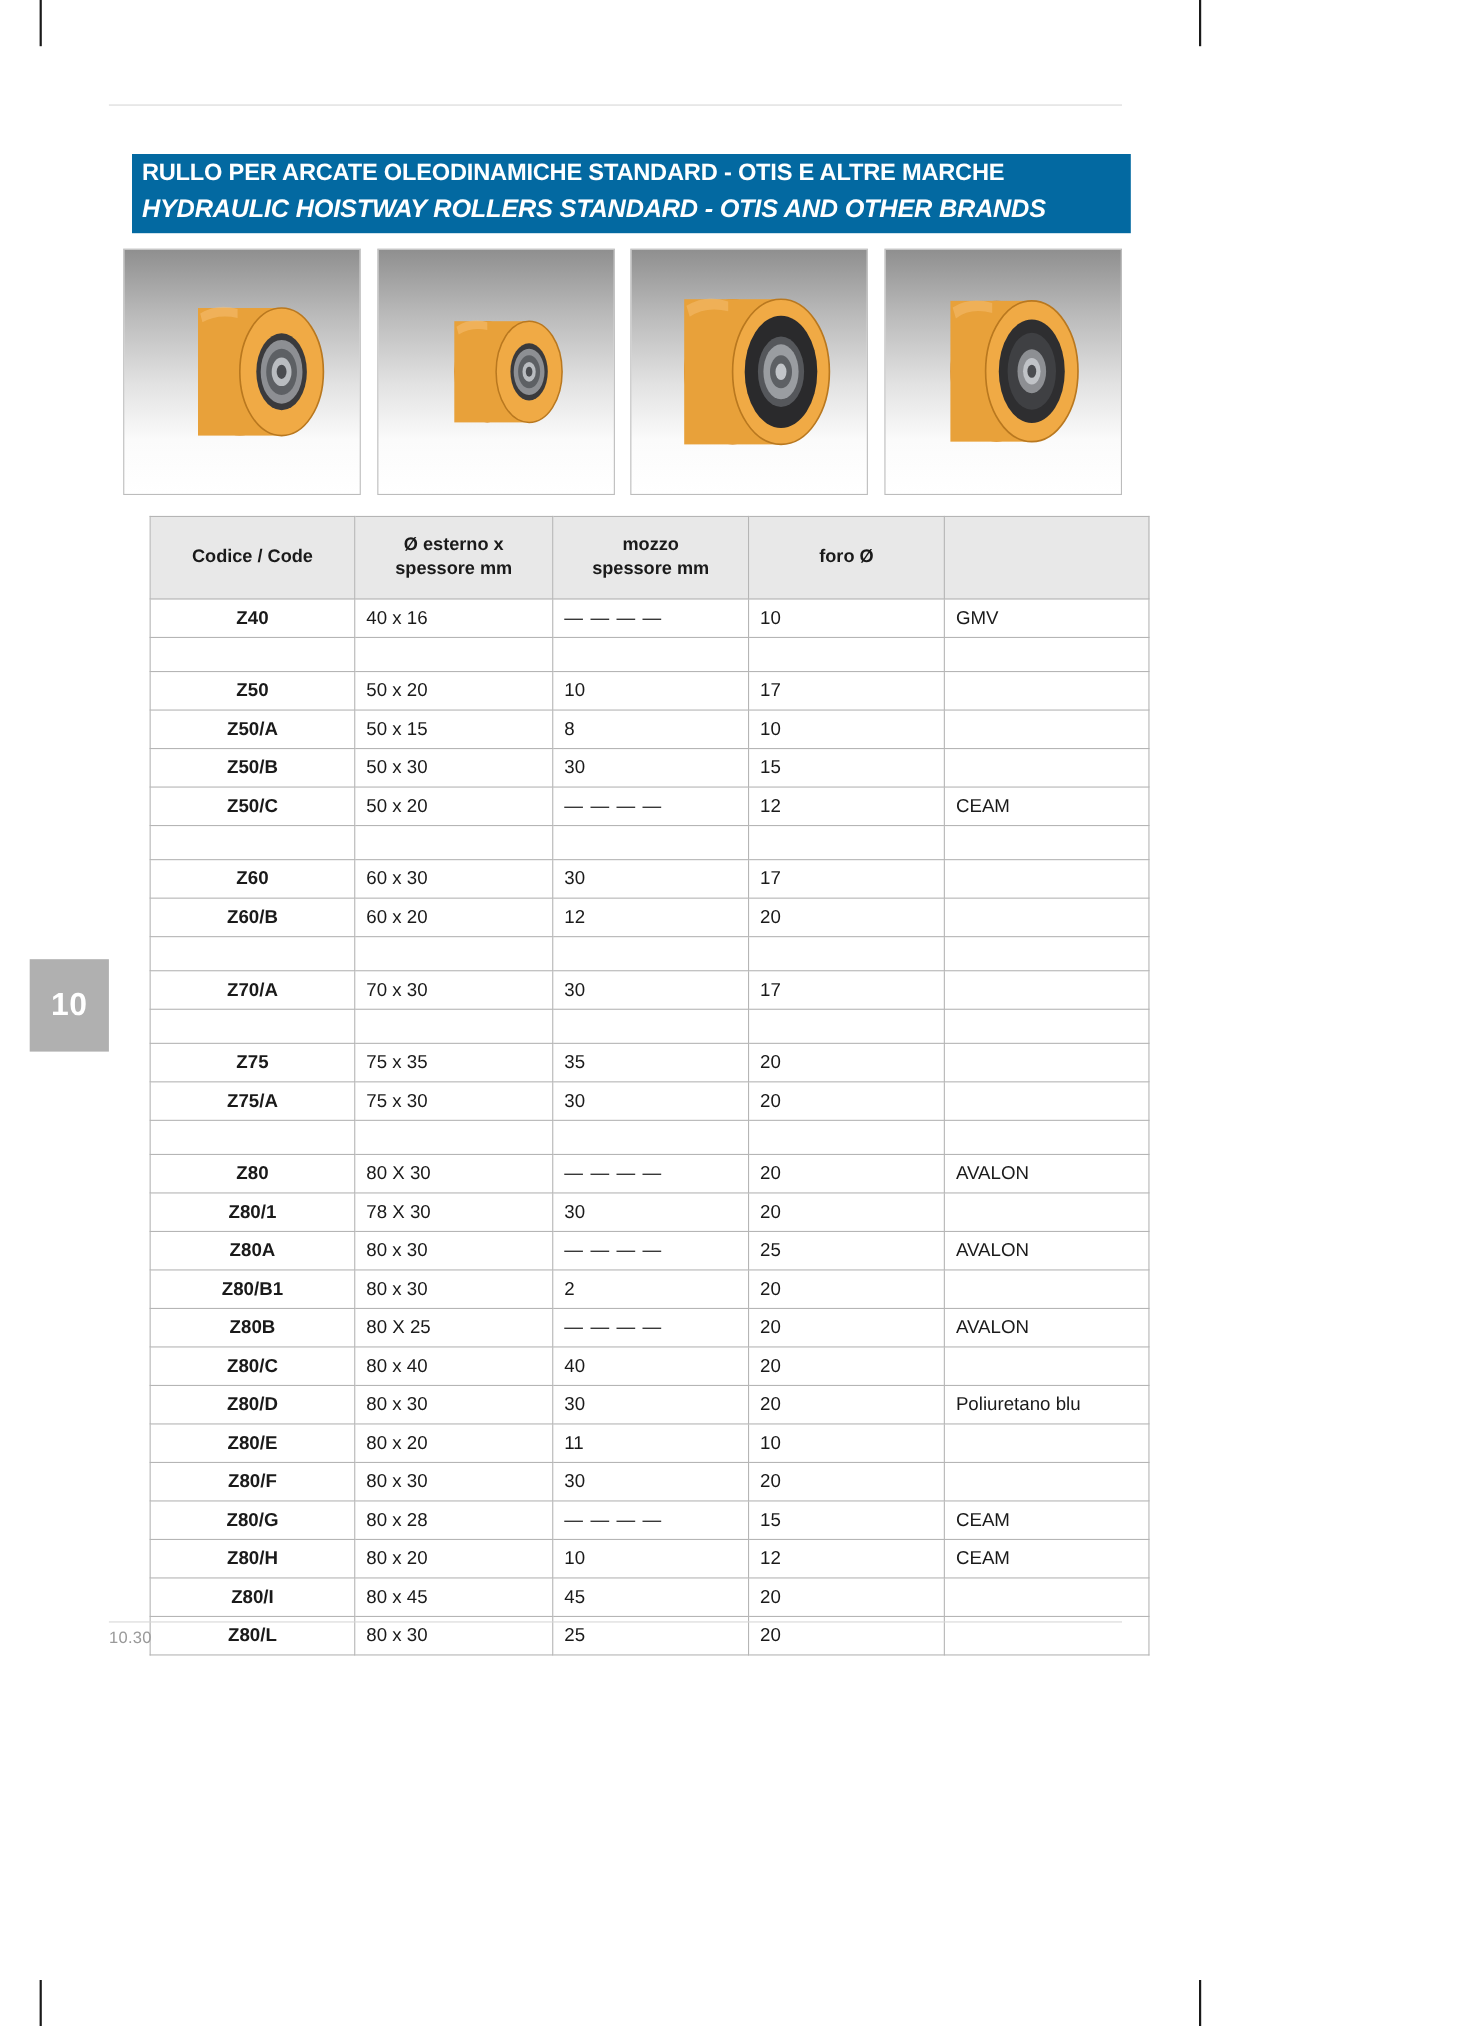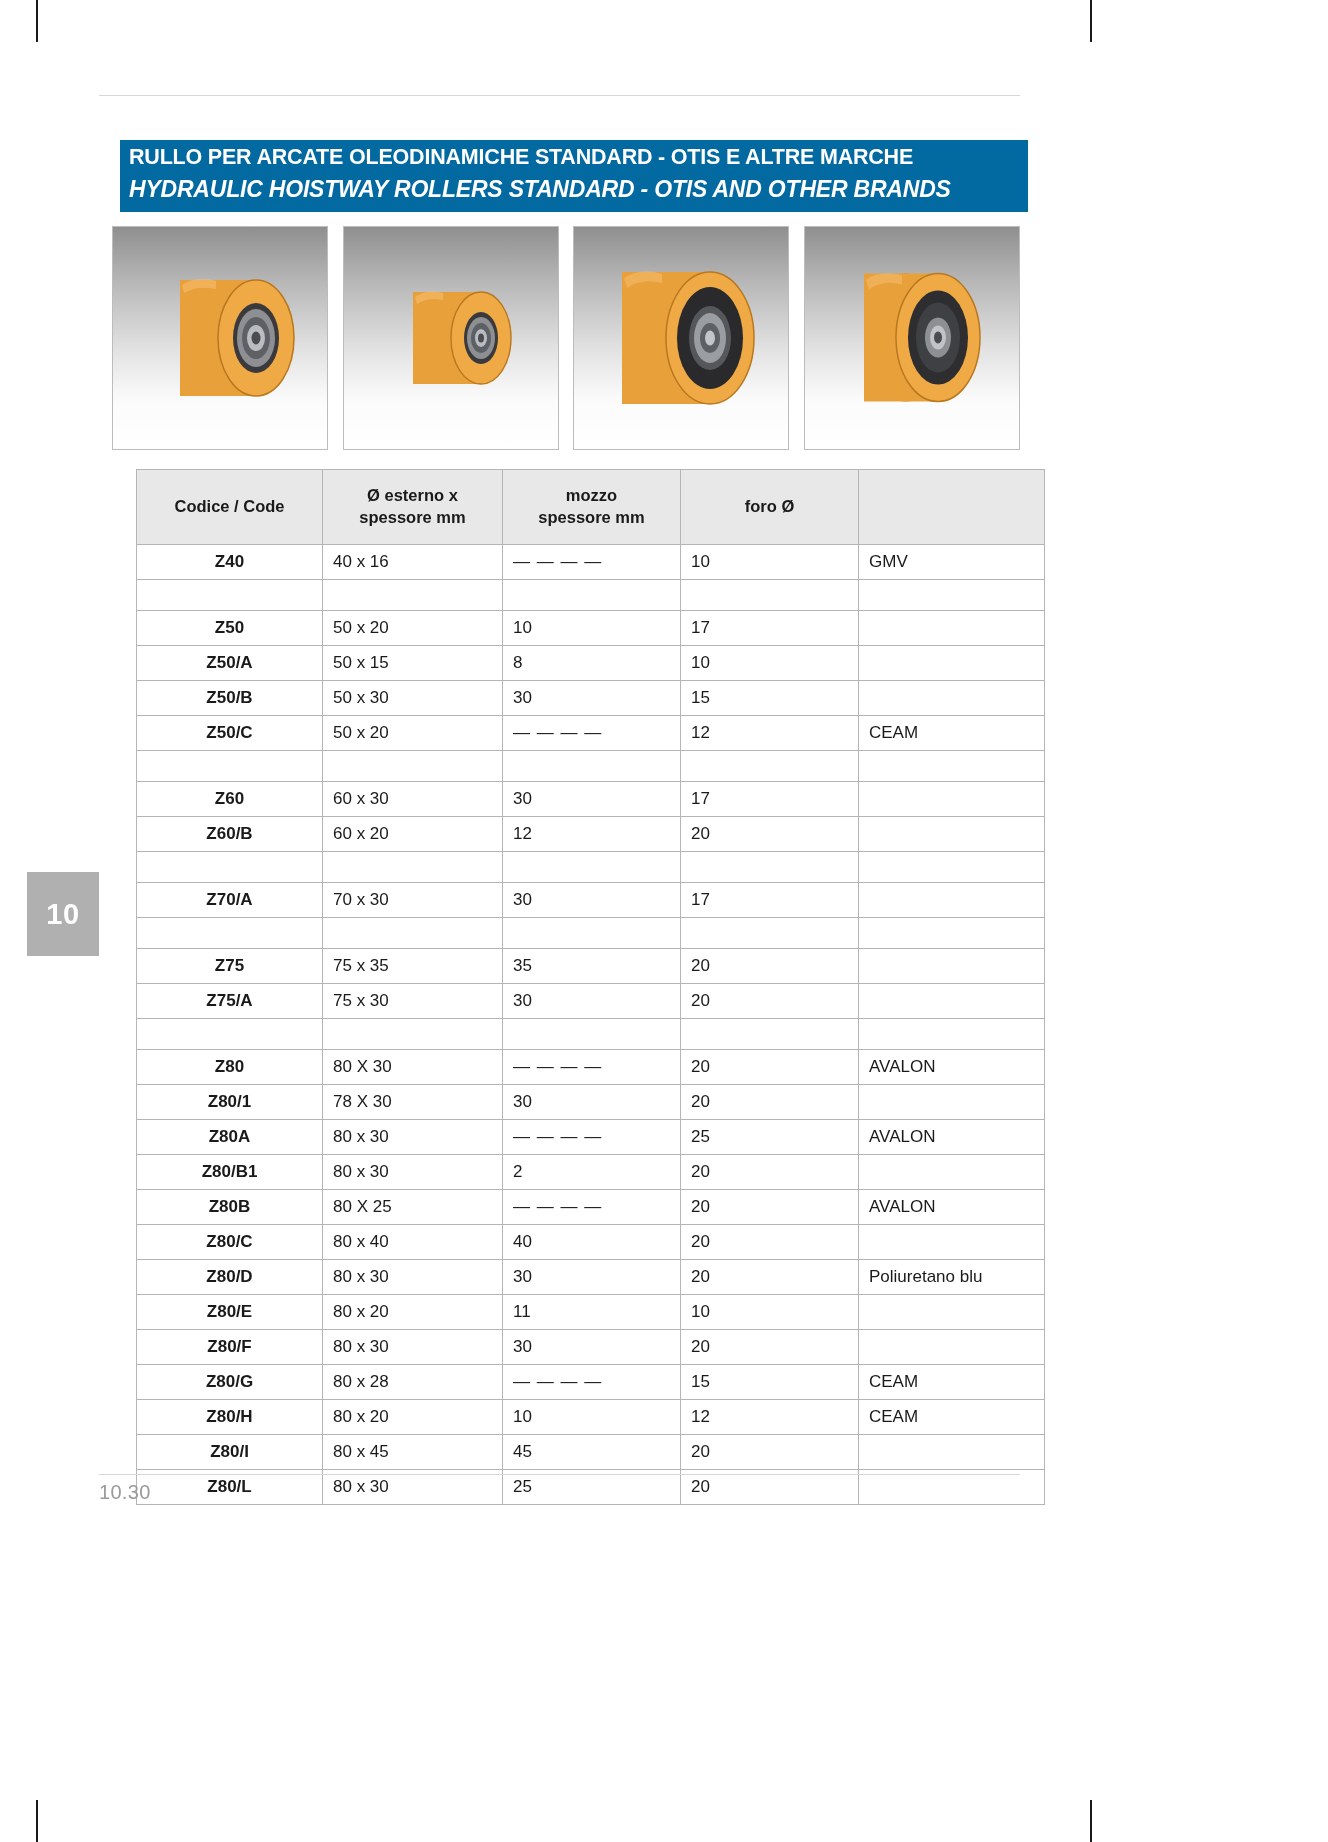--- a/index.html
+++ b/index.html
@@ -35,21 +35,21 @@
     position:absolute;left:27px;top:872px;width:72px;height:84px;
     background:#b0b0b0;
     display:flex;align-items:center;justify-content:center;
   }
   .page-tab span{
     color:#ffffff;font-size:29px;font-weight:bold;letter-spacing:.5px;
   }
 
   .folio{
     position:absolute;left:99px;top:1481px;
-    color:#9a9a9a;font-size:20px;letter-spacing:.3px;
+    color:#9a9a9a;font-size:15px;letter-spacing:.3px;
   }
 
   
   .title-band{
     position:absolute;left:120px;top:140px;width:908px;height:72px;
     background:#0369a1;
     padding:0;
   }
   .title-it{
     position:absolute;left:9px;top:5px;

